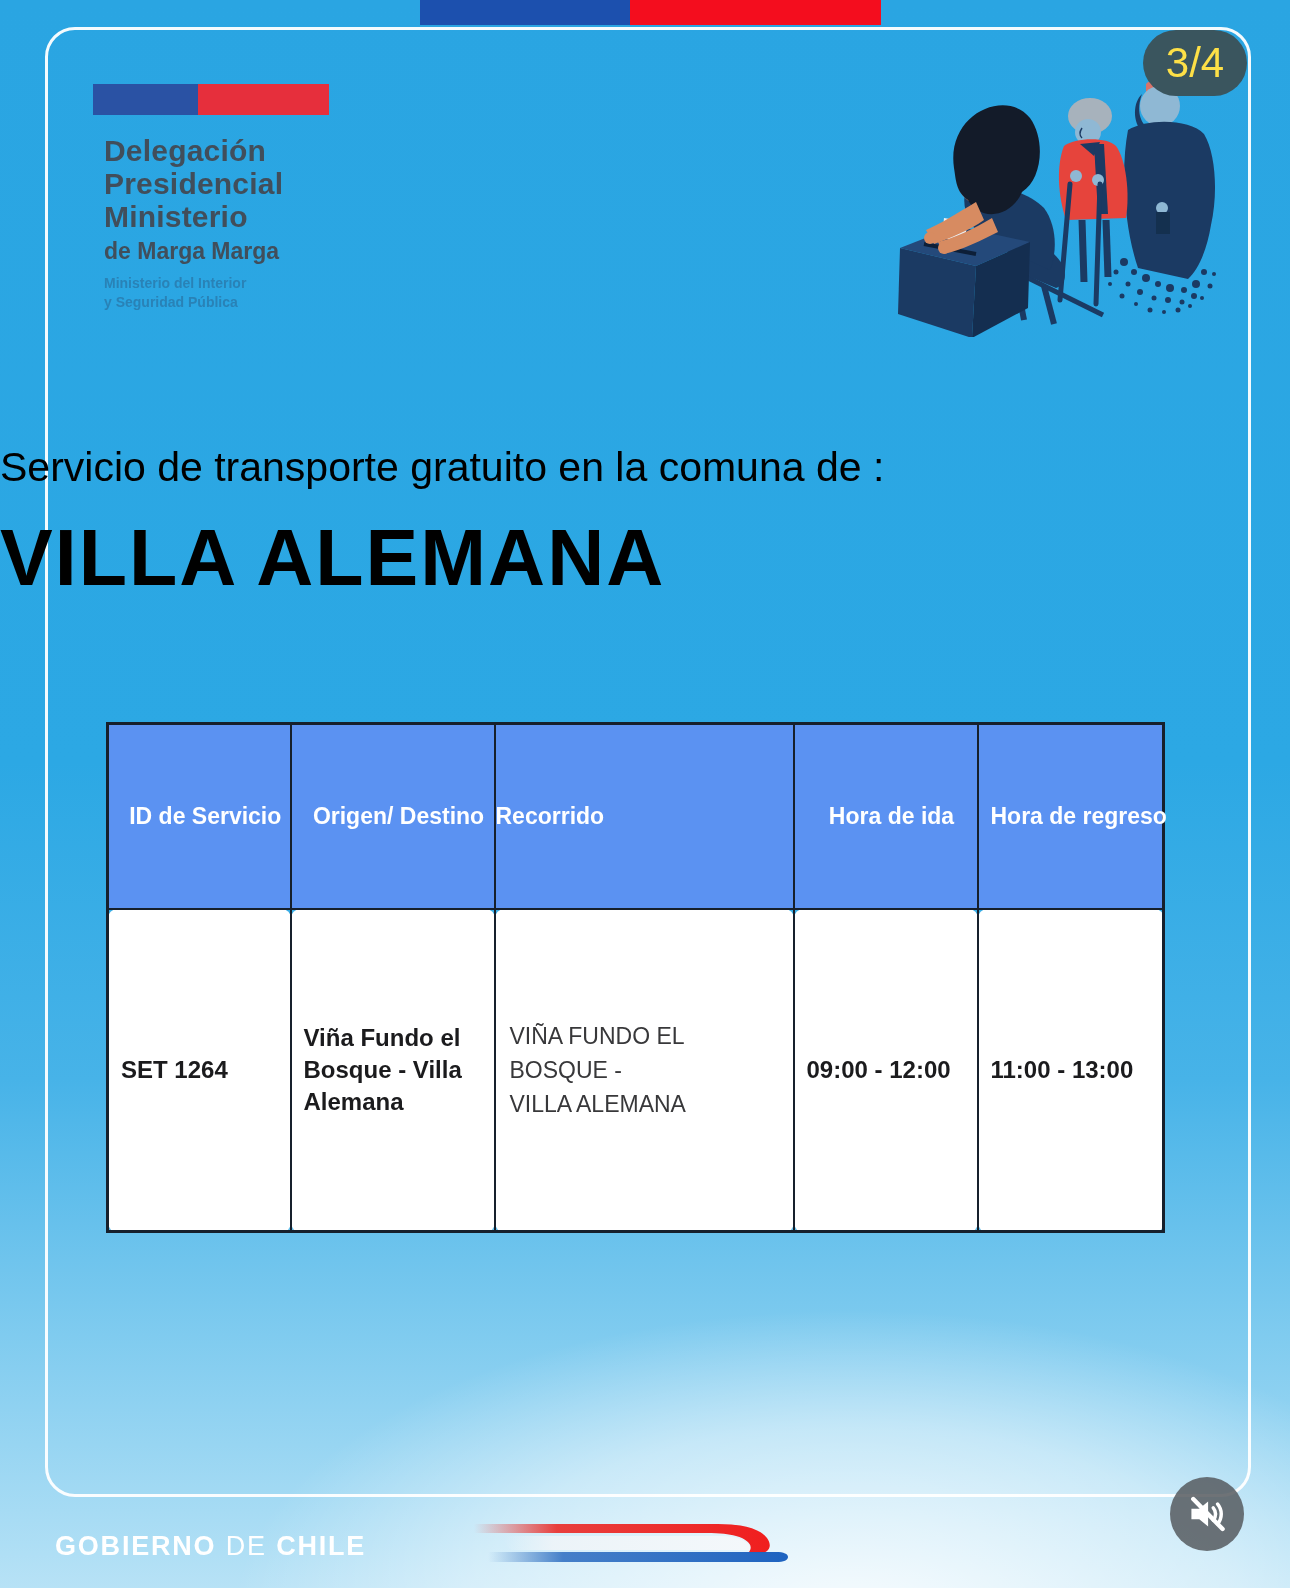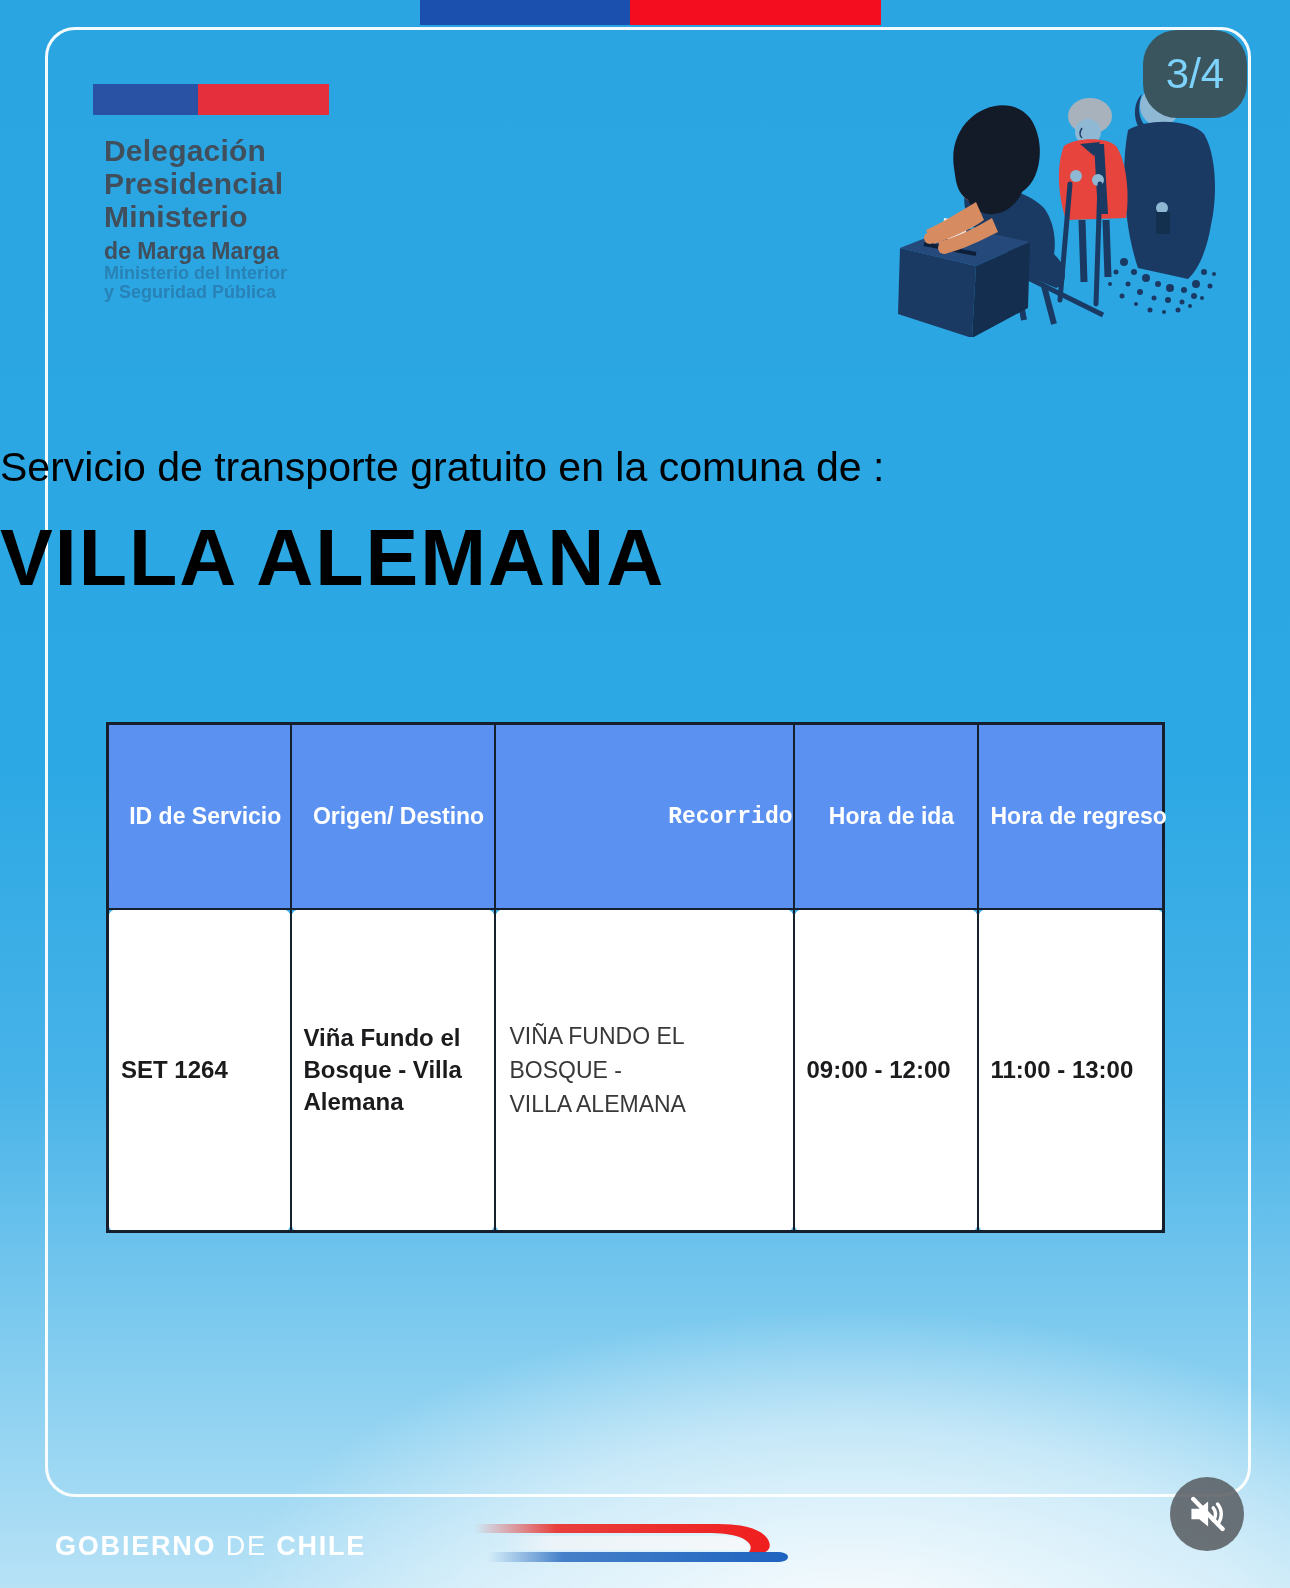--- a/index.html
+++ b/index.html
@@ -10,38 +10,38 @@
       radial-gradient(ellipse 860px 430px at 66% 102%, rgba(255,255,255,0.88) 0%, rgba(255,255,255,0.45) 45%, rgba(255,255,255,0) 72%),
       linear-gradient(180deg,#2AA5E2 0%,#2CA8E4 48%,#47B3E8 68%,#7FCBEF 84%,#B7E2F6 100%);
   }
   .abs{position:absolute;}
   
   .strip-blue{left:420px;top:0;width:210px;height:25px;background:#1C50AE;}
   .strip-red{left:630px;top:0;width:251px;height:25px;background:#F40D1E;}
   
   .card{left:45px;top:27px;width:1200px;height:1464px;border:3px solid rgba(255,255,255,0.95);border-radius:30px;}
   
-  .badge{left:1143px;top:30px;width:104px;height:88px;border-radius:34px;background:#3A555E;
-         color:#7dd3fc;font-size:42px;display:flex;align-items:center;justify-content:center;z-index:9;text-align:right;}
+  .badge{left:1143px;top:30px;width:104px;height:66px;border-radius:34px;background:#3A555E;
+         color:#fde047;font-size:42px;display:flex;align-items:center;justify-content:center;z-index:9;text-align:right;}
   
   .bar-blue{left:93px;top:84px;width:105px;height:31px;background:#2A52A4;}
   .bar-red{left:198px;top:84px;width:131px;height:31px;background:#E62F3C;}
   .logo-text{left:104px;top:134px;color:#414E5B;font-weight:bold;font-size:30px;line-height:33px;letter-spacing:0.2px;}
   .logo-sub{left:104px;top:238px;color:#414E5B;font-weight:bold;font-size:23px;}
-  .logo-ministry{left:104px;top:264px;color:rgba(40,100,145,0.55);font-weight:bold;font-size:18px;line-height:19px;}
+  .logo-ministry{left:104px;top:274px;color:rgba(40,100,145,0.55);font-weight:bold;font-size:14px;line-height:19px;}
   
   .illus{left:858px;top:72px;width:392px;height:265px;}
   .title-province{position:absolute;left:0;top:362px;width:1200px;font-size:57px;font-weight:800;letter-spacing:1px;}
   .title-sub{position:absolute;left:0;top:444px;width:1200px;font-size:41px;font-weight:400;}
   .title-commune{position:absolute;left:0;top:512px;width:1200px;font-size:79px;font-weight:800;letter-spacing:2px;}
   
   .sched{left:106px;top:722px;border-collapse:collapse;table-layout:fixed;width:1056px;border:3px solid #16202C;}
   .sched th,.sched td{border:2px solid #16202C;vertical-align:middle;}
   .sched th{height:183px;background:#5B92F2;color:#fff;font-size:23px;font-weight:bold;white-space:nowrap;padding:0 0 0 12px;text-align:center;}
-  .sched th.center{text-align:right;padding:0;font-family:Liberation Mono, monospace;}
+  .sched th.center{text-align:left;padding:0;}
   .sched td{height:320px;background:#fff;font-size:24px;color:#1B1B1D;padding:0 10px 0 12px;text-align:left;border-radius:9px;}
   .sched td.bold{font-weight:bold;}
   .sched td.pre{white-space:pre-line;line-height:32px;}
   .sched td.recorrido{font-weight:400;color:#38383A;font-size:23px;line-height:34px;white-space:pre-line;padding-left:14px;margin-left:31px;}
   .col-id{width:183px;}.col-orig{width:204px;}.col-rec{width:299px;}.col-ida{width:184px;}.col-reg{width:186px;}
   
   .footer-left{left:55px;top:1531px;color:#fff;font-size:27px;letter-spacing:1.8px;}
   .footer-left .b{font-weight:bold;}
   .footer-left .r{font-weight:400;}
   .swoosh{left:466px;top:1516px;width:342px;height:48px;}

